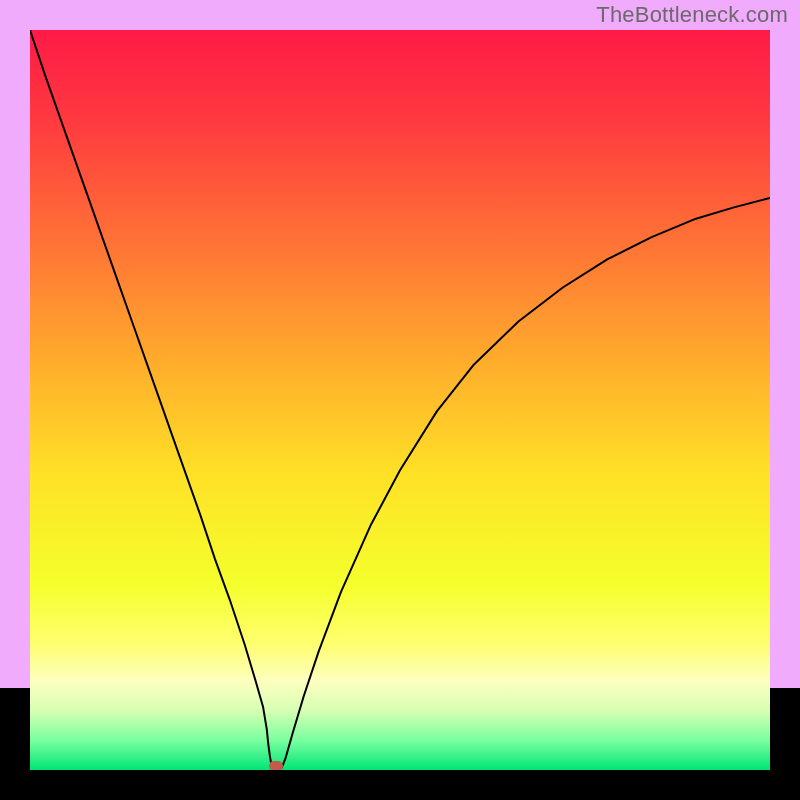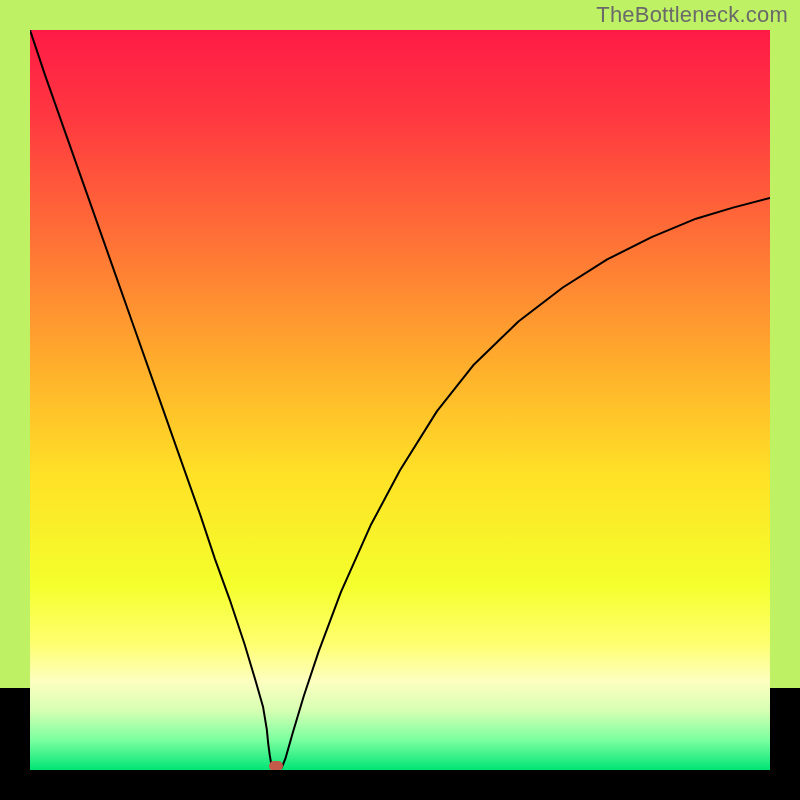--- a/index.html
+++ b/index.html
@@ -10,21 +10,21 @@
     background: #000;
     overflow: hidden;
     font-family: Arial, Helvetica, sans-serif;
   }
   .frame {
     position: absolute;
     left: 0;
     top: 0;
     width: 800px;
     height: 688px;
-    background: #bef264;
+    background: #f0abfc;
   }
   .watermark {
     position: absolute;
     top: 2px;
     right: 12px;
     color: #6a6a6a;
     font-size: 22px;
     font-weight: 400;
     letter-spacing: 0.2px;
     z-index: 10;

